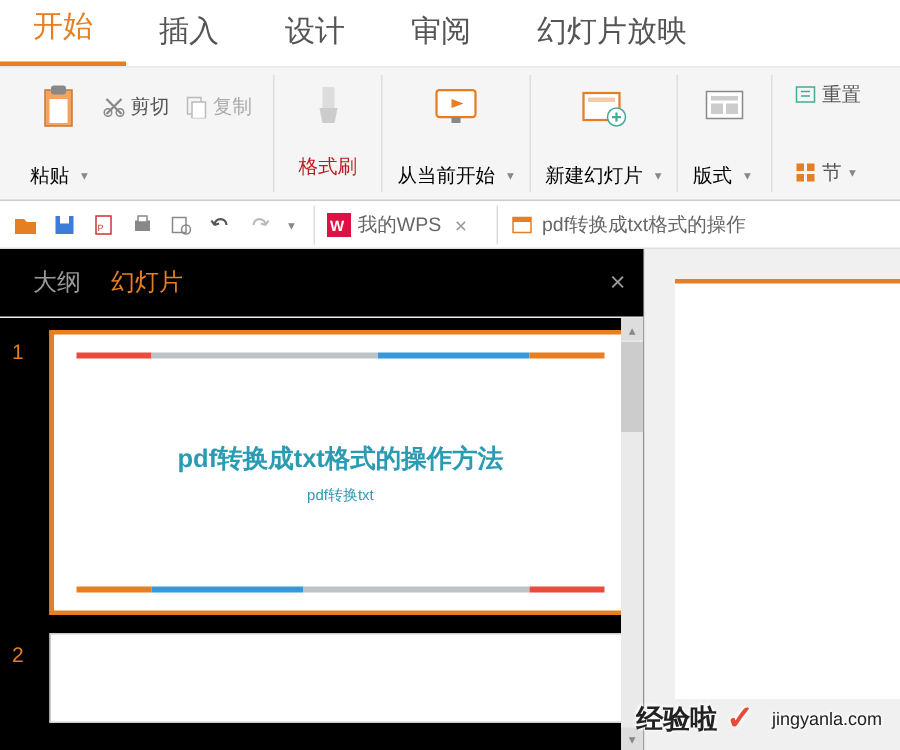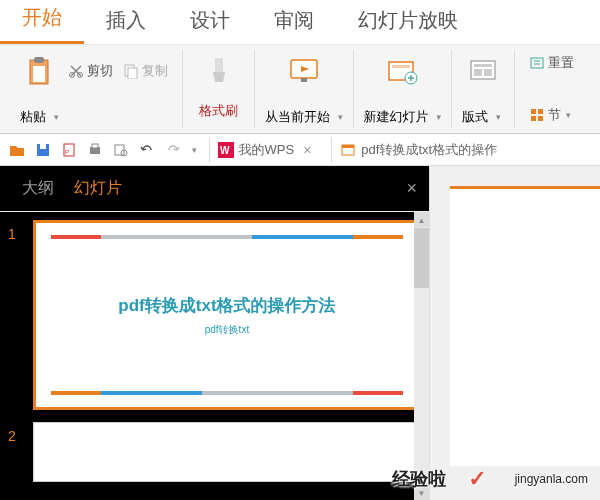--- a/index.html
+++ b/index.html
@@ -46,21 +46,21 @@
     .accent-bottom div:nth-child(4) { flex: 1; background: #e74c3c; }
     .slide-title { color: #2b9bb3; font-size: 17px; font-weight: bold; }
     .slide-sub { color: #2b9bb3; font-size: 10px; margin-top: 6px; }
     .scroll-track { position: absolute; right: 0; top: 0; bottom: 0; width: 15px; background: #eaeaea; }
     .scroll-thumb { background: #ccc; width: 100%; height: 60px; margin-top: 16px; }
     .scroll-arrow { position: absolute; width: 15px; height: 15px; background: #ddd; color: #888; font-size: 9px; display: flex; align-items: center; justify-content: center; }
     
     .preview { flex: 1; background: #f0f0f0; padding: 20px 0 0 20px; }
     .preview-slide { width: 200px; height: 280px; background: #fff; border-top: 3px solid #e67e22; }
     
-    .watermark { position: absolute; bottom: 8px; right: 12px; display: flex; align-items: center; gap: 22px; font-size: 18px; font-weight: bold; color: #222; text-shadow: 1px 1px 2px #fff, -1px -1px 2px #fff; }
+    .watermark { position: absolute; bottom: 8px; right: 12px; display: flex; align-items: center; gap: 6px; font-size: 18px; font-weight: bold; color: #222; text-shadow: 1px 1px 2px #fff, -1px -1px 2px #fff; }
     .watermark .check { color: #e74c3c; font-size: 22px; }
     .watermark .url { font-size: 12px; color: #222; margin-left: 6px; font-weight: normal; }
     
     svg { display: block; }
   </style>
 </head>
 <body>
 
 <div class="tabs-bar">
   <div class="tab active">开始</div>

